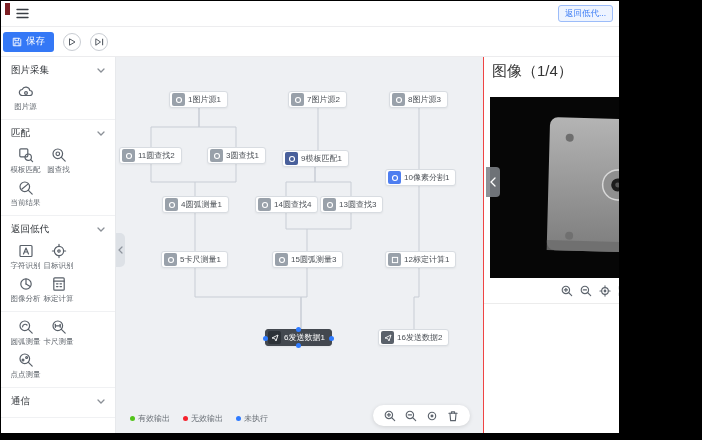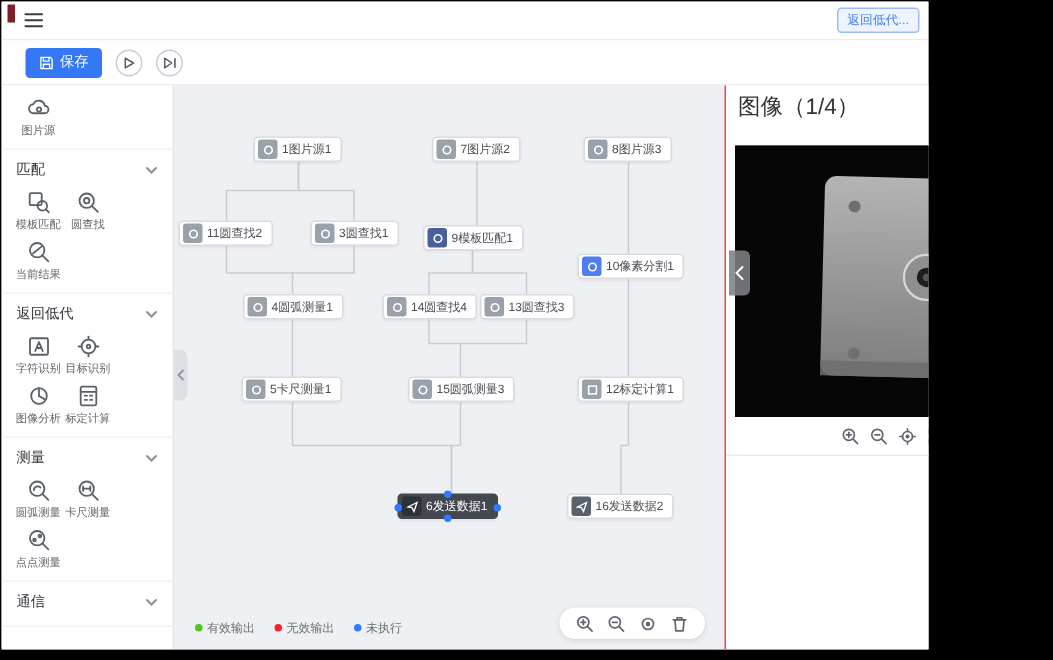--- a/index.html
+++ b/index.html
@@ -11,21 +11,21 @@
   #header{position:absolute;top:0;left:0;width:100%;height:26px;background:#fff;
           border-bottom:1px solid #ededef;display:flex;align-items:center;
           justify-content:space-between;box-sizing:border-box;padding:0 6px}
   .redmark{position:absolute;left:4px;top:2px;width:5px;height:12px;background:#7d1f24}
   .hamb{margin-left:9px;display:flex}
   .backbtn{font-size:8.5px;color:#3d7df5;background:#eef4ff;border:1px solid #9cbcf9;
            border-radius:3px;height:17px;padding:0 6px;display:flex;align-items:center;white-space:nowrap}
 
   
   #toolbar{position:absolute;left:0;top:26px;height:30px;width:100%;border-bottom:1px solid #ececee;
-           display:flex;align-items:center;gap:9px;padding-left:16px;box-sizing:border-box;background:#fff}
+           display:flex;align-items:center;gap:9px;padding-left:2px;box-sizing:border-box;background:#fff}
   .savebtn{display:flex;align-items:center;gap:4px;background:#3478f6;color:#fff;font-size:9.5px;
            border:none;border-radius:3px;height:20px;padding:0 9px}
   .circbtn{width:18px;height:18px;border-radius:50%;border:1px solid #c9cdd3;background:#fff;
            display:flex;align-items:center;justify-content:center;padding:0;box-sizing:border-box}
 
   
   #sidebar{position:absolute;left:0;top:56px;width:115px;height:376px;background:#fff;
            border-right:1px solid #e7e9ec;overflow:hidden;box-sizing:border-box}
   .sec{border-bottom:1px solid #f0f1f3;padding:2px 8px 7px}
   .sec-h{display:flex;justify-content:space-between;align-items:center;padding:5px 2px 2px;
@@ -114,20 +114,26 @@
       <svg width="9" height="8" viewBox="0 0 9 8">
           <path d="M0.8 0.8 L5.5 4 L0.8 7.2 Z" fill="none" stroke="#565c64" stroke-width="1" stroke-linejoin="round"></path>
           <line x1="7.6" y1="0.8" x2="7.6" y2="7.2" stroke="#565c64" stroke-width="1.1"></line>
         </svg>
     </button>
   </div>
 
   <div id="sidebar">
 
     <div class="sec">
+      <div class="sec-h">
+        <span>图片采集</span>
+        <svg class="chev" width="8" height="5" viewBox="0 0 8 5">
+            <polyline points="1,1 4,4 7,1"></polyline>
+          </svg>
+      </div>
       <div class="tools">
         <div class="tool">
           <svg viewBox="0 0 16 16">
               <path d="M4.5 11.5 h7.3 a2.5 2.5 0 0 0 0-5 a4 4 0 0 0-7.6-1 a3 3 0 0 0 0.3 6 Z"></path>
               <circle cx="8" cy="9" r="1.4"></circle>
             </svg>
           <span class="tl">图片源</span>
         </div>
       </div>
     </div>
@@ -209,26 +215,20 @@
               <line x1="9" y1="7.8" x2="10.5" y2="7.8"></line>
               <line x1="5.5" y1="10.6" x2="7" y2="10.6"></line>
               <line x1="9" y1="10.6" x2="10.5" y2="10.6"></line>
             </svg>
           <span class="tl">标定计算</span>
         </div>
       </div>
     </div>
 
     <div class="sec">
-      <div class="sec-h">
-        <span>测量</span>
-        <svg class="chev" width="8" height="5" viewBox="0 0 8 5">
-            <polyline points="1,1 4,4 7,1"></polyline>
-          </svg>
-      </div>
       <div class="tools">
         <div class="tool">
           <svg viewBox="0 0 16 16">
               <circle cx="6.8" cy="6.8" r="4.8"></circle>
               <path d="M4.6 7.8 a2.6 2.6 0 0 1 4.4-1.8"></path>
               <line x1="10.4" y1="10.4" x2="14.2" y2="14.2"></line>
             </svg>
           <span class="tl">圆弧测量</span>
         </div>
         <div class="tool">

